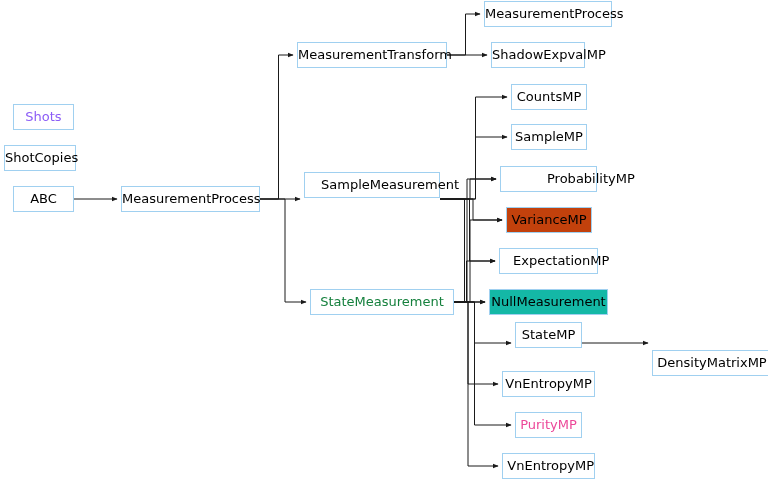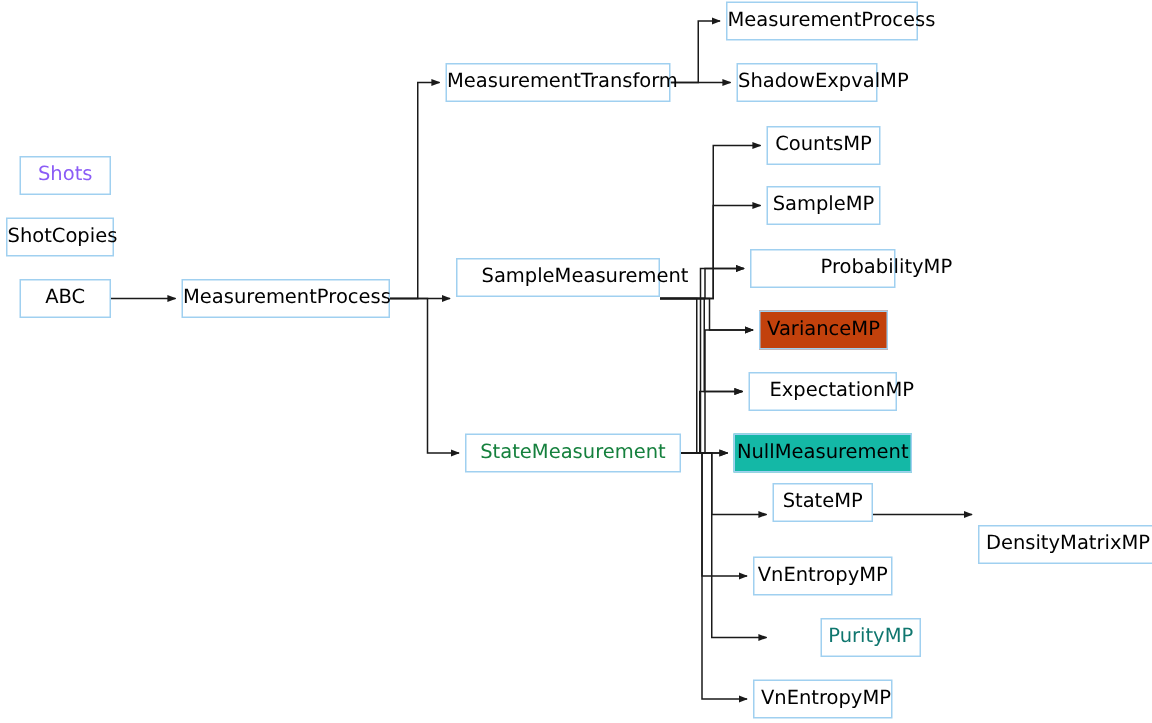--- a/index.html
+++ b/index.html
@@ -81,16 +81,16 @@
     <div class="node" style="left: 484px; top: 1px; width: 128px; height: 26px; background: rgb(255, 255, 255); border-color: rgb(160, 208, 240); color: rgb(0, 0, 0);">MeasurementProcess</div>
     <div class="node" style="left: 491px; top: 42px; width: 94px; height: 26px; background: rgb(255, 255, 255); border-color: rgb(160, 208, 240); color: rgb(0, 0, 0);">ShadowExpvalMP</div>
     <div class="node" style="left: 511px; top: 84px; width: 76px; height: 26px; background: rgb(255, 255, 255); border-color: rgb(160, 208, 240); color: rgb(0, 0, 0); text-align: center;">CountsMP</div>
     <div class="node" style="left: 511px; top: 124px; width: 76px; height: 26px; background: rgb(255, 255, 255); border-color: rgb(160, 208, 240); color: rgb(0, 0, 0);">SampleMP</div>
     <div class="node" style="left: 500px; top: 166px; width: 97px; height: 26px; background: rgb(255, 255, 255); border-color: rgb(160, 208, 240); color: rgb(0, 0, 0); padding-left: 46px;">ProbabilityMP</div>
     <div class="node" style="left: 506px; top: 207px; width: 86px; height: 26px; background: #c2410c; border-color: rgb(160, 208, 240); color: rgb(0, 0, 0);">VarianceMP</div>
     <div class="node" style="left: 499px; top: 248px; width: 99px; height: 26px; background: rgb(255, 255, 255); border-color: rgb(160, 208, 240); color: rgb(0, 0, 0); padding-left: 13px;">ExpectationMP</div>
     <div class="node" style="left: 489px; top: 289px; width: 119px; height: 26px; background: #14b8a6; border-color: rgb(160, 208, 240); color: rgb(0, 0, 0);">NullMeasurement</div>
     <div class="node" style="left: 515px; top: 322px; width: 67px; height: 26px; background: rgb(255, 255, 255); border-color: rgb(160, 208, 240); color: rgb(0, 0, 0);">StateMP</div>
     <div class="node" style="left: 502px; top: 371px; width: 93px; height: 26px; background: rgb(255, 255, 255); border-color: rgb(160, 208, 240); color: rgb(0, 0, 0);">VnEntropyMP</div>
-    <div class="node" style="left: 515px; top: 412px; width: 67px; height: 26px; background: rgb(255, 255, 255); border-color: rgb(160, 208, 240); color: #0f766e; margin-left: 32px;">PurityMP</div>
+    <div class="node" style="left: 515px; top: 412px; width: 67px; height: 26px; background: rgb(255, 255, 255); border-color: rgb(160, 208, 240); color: #ec4899;">PurityMP</div>
     <div class="node" style="left: 502px; top: 453px; width: 93px; height: 26px; background: rgb(255, 255, 255); border-color: rgb(160, 208, 240); color: rgb(0, 0, 0); text-align: right;">VnEntropyMP</div>
     <div class="node" style="left: 652px; top: 330px; width: 120px; height: 26px; background: rgb(255, 255, 255); border-color: rgb(160, 208, 240); color: rgb(0, 0, 0); margin-top: 20px;">DensityMatrixMP</div>
   </div>
 
 </body></html>

